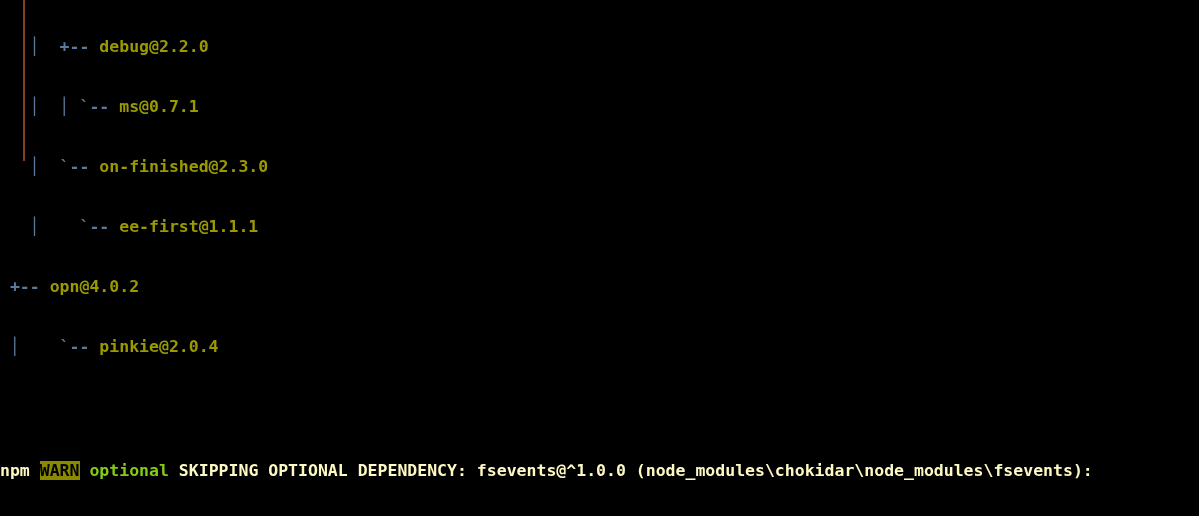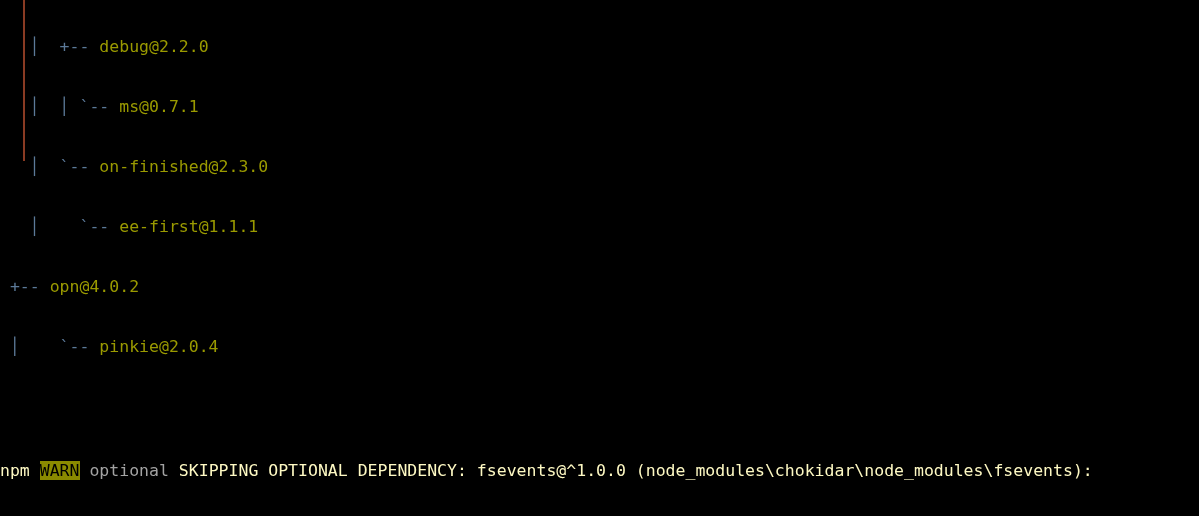--- a/index.html
+++ b/index.html
@@ -16,41 +16,42 @@
   #terminal {
     position: relative;
     width: 1199px;
     height: 516px;
     background: #000000;
     font-family: "DejaVu Sans Mono", "Liberation Mono", monospace;
     font-size: 16.5px;
     line-height: 20px;
     white-space: pre;
     letter-spacing: 0px;
+    font-weight: bold;
   }
   .tree-block {
     position: absolute;
     left: 0px;
     top: -3px;
   }
   .log-block {
     position: absolute;
     left: 0px;
     top: 421px;
   }
   .row {
     height: 20px;
     white-space: pre;
   }
   
   .c-struct { color: #5c7a99; }    
   .c-pipe-cyan { color: #2f6f7f; }   
   .c-pkg { color: #9a9a00; }         
   .c-white { color: #fef9c3; }       
-  .c-magenta { color: #a3a3a3; }
+  .c-magenta { color: #84cc16; }
   .warn-badge {
     background: #8a8a00;
     color: #000000;
     text-align: center;
   }
 </style>
 </head>
 <body>
 
 <div id="terminal">

